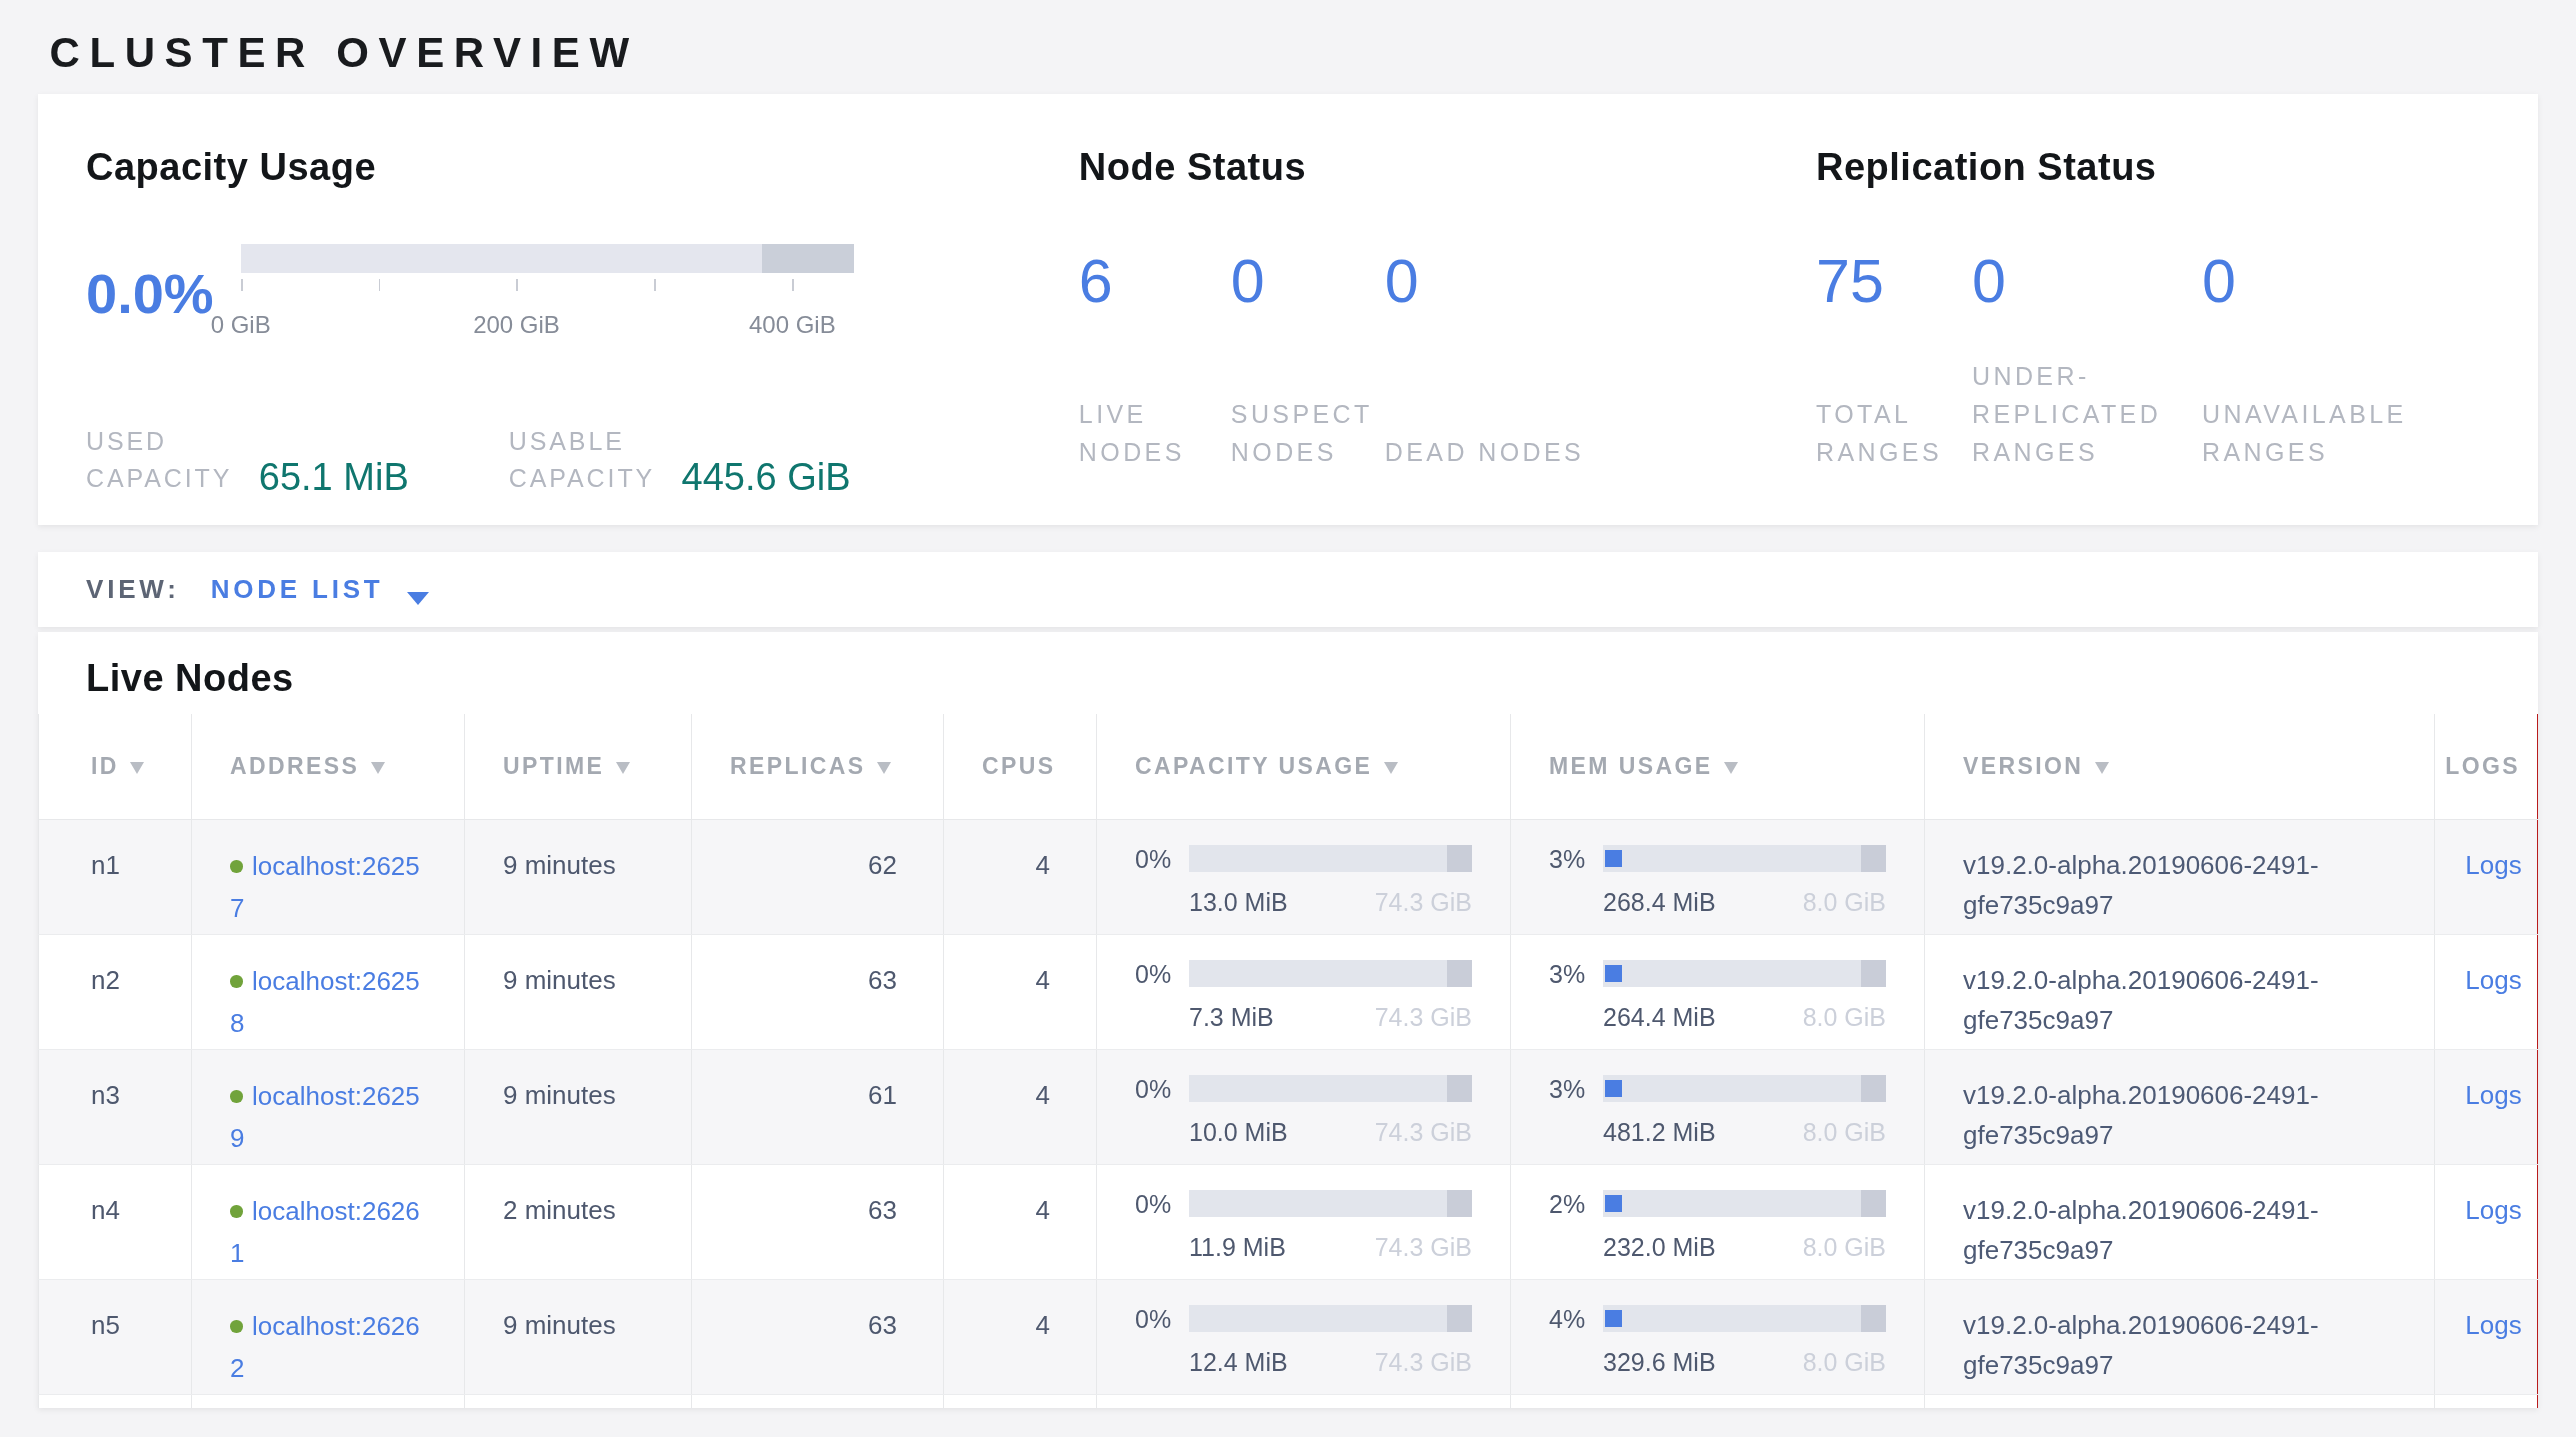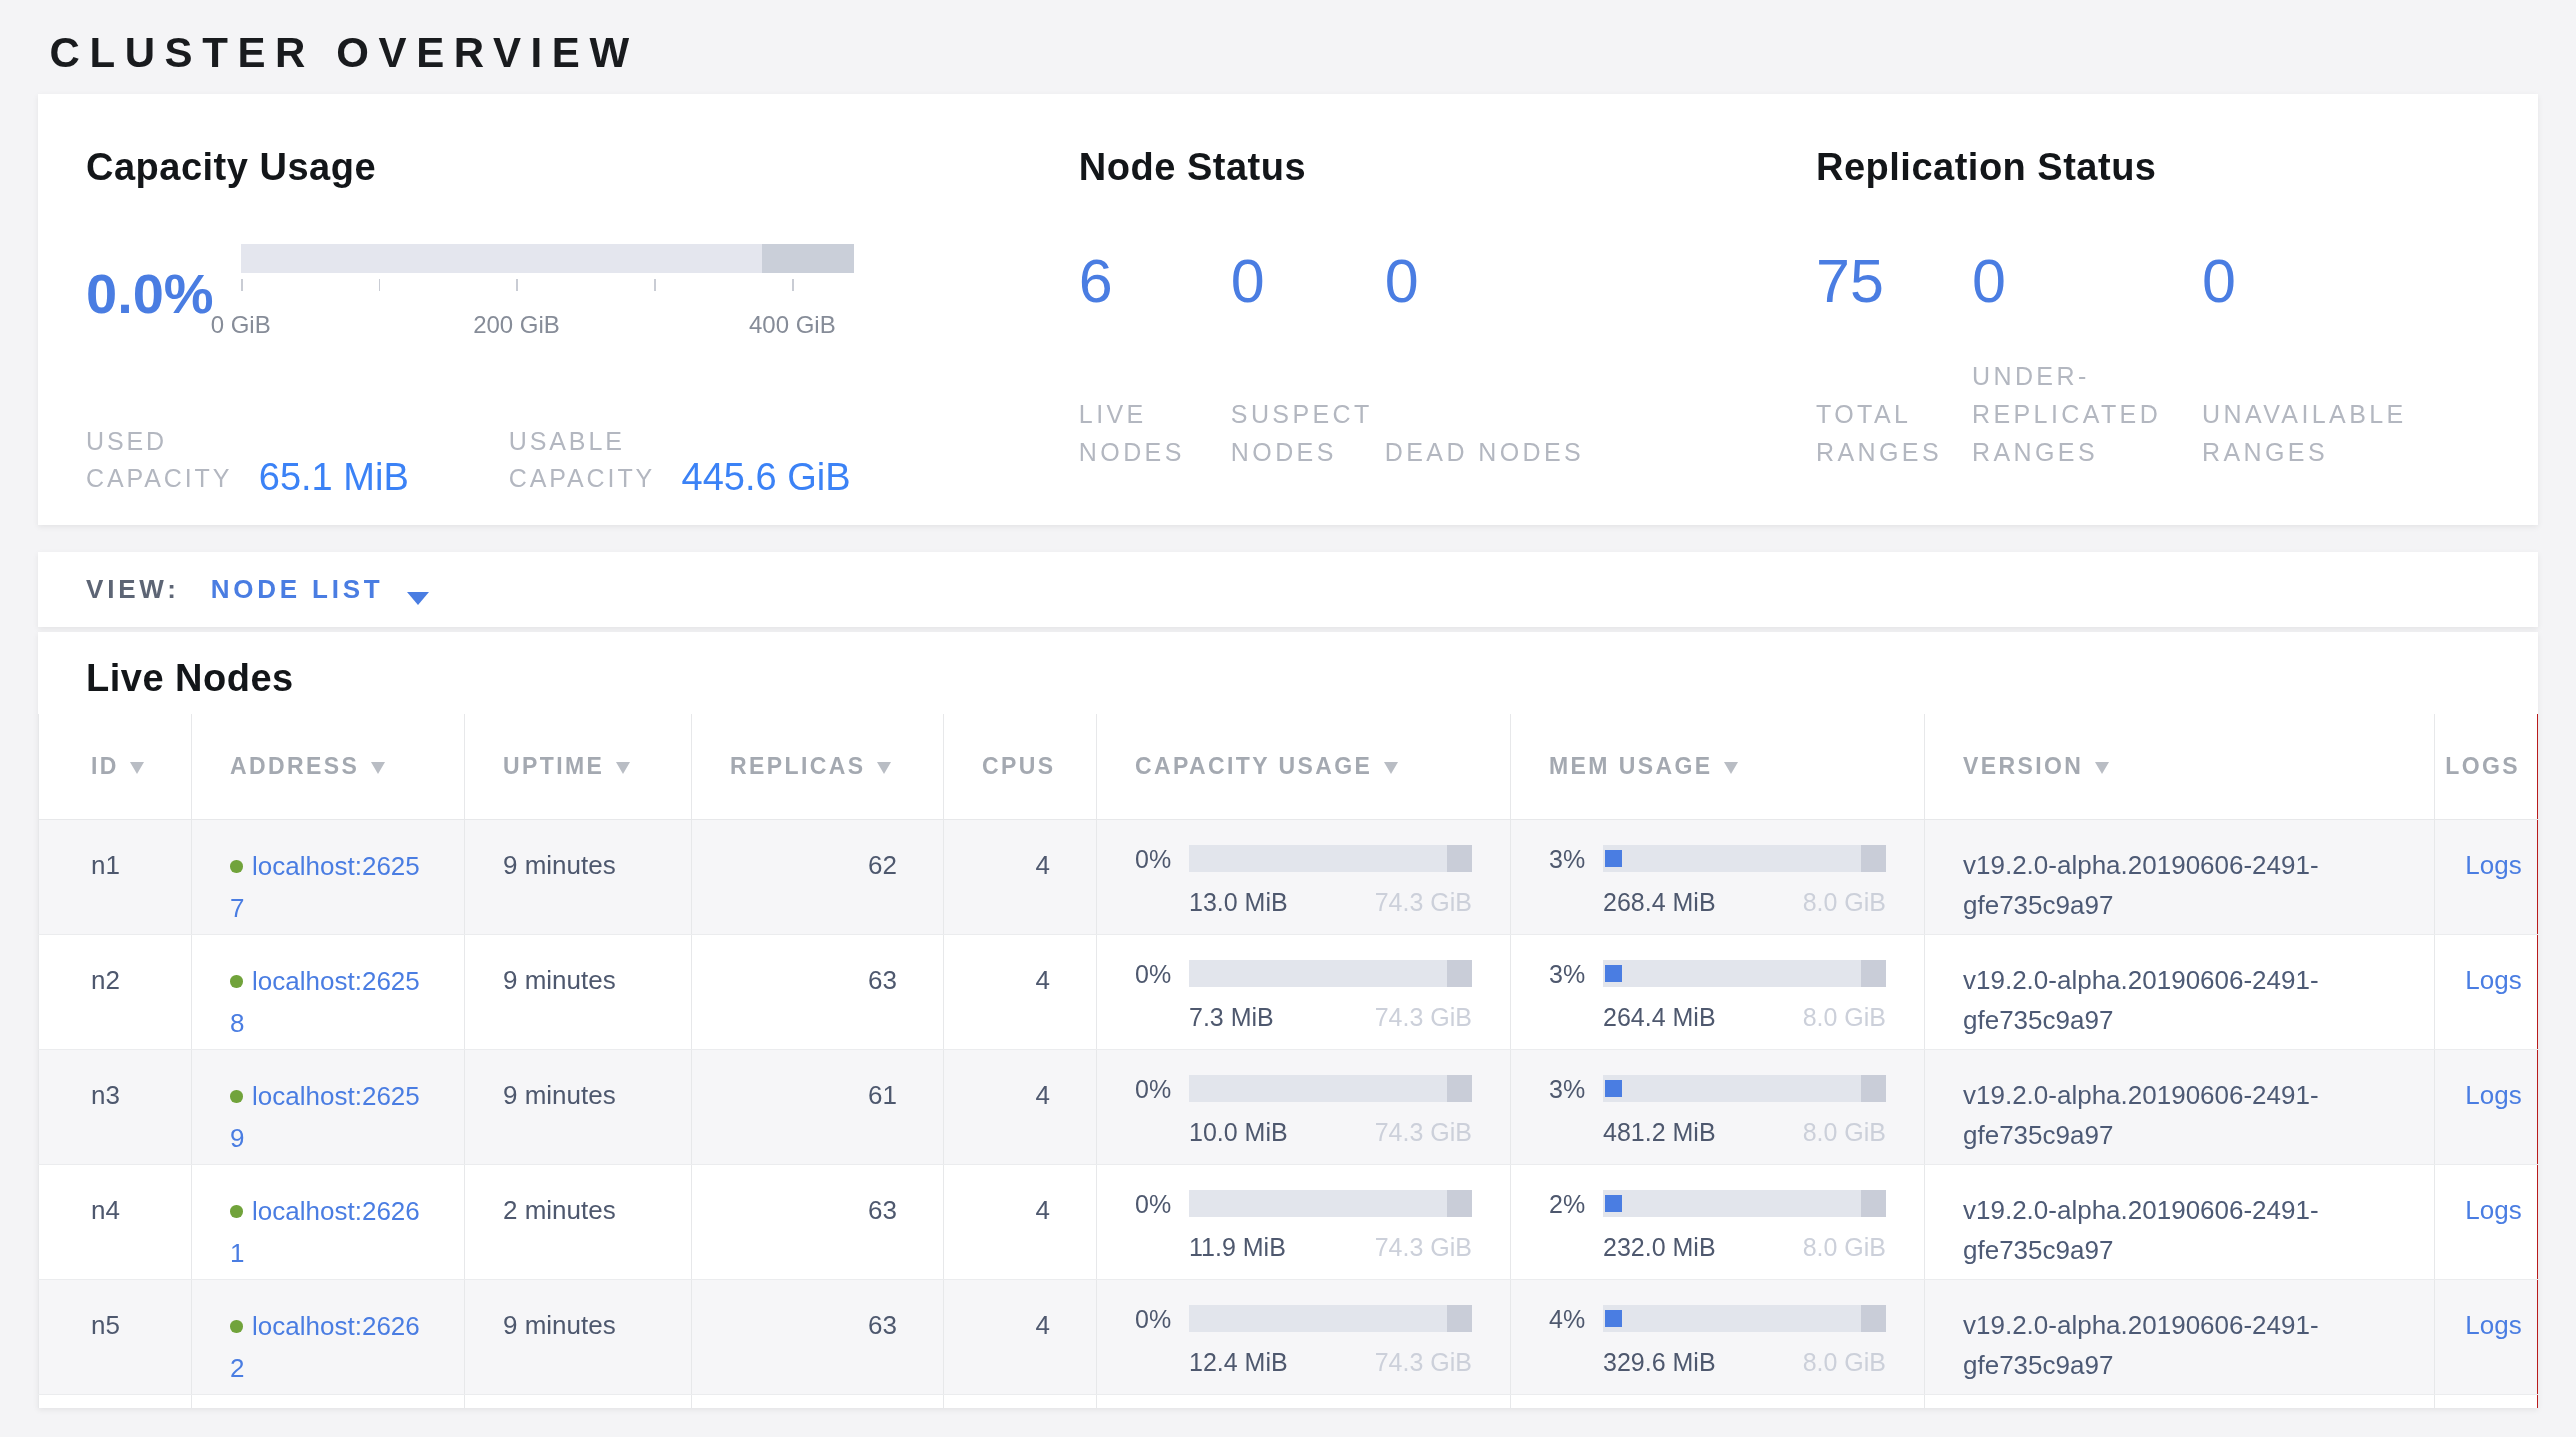--- a/index.html
+++ b/index.html
@@ -57,21 +57,21 @@
   }
 
   .cap-stats { display: flex; margin-top: 81px; }
   .stat-pair { display: flex; align-items: flex-end; }
   .stat-pair + .stat-pair { margin-left: 100px; }
   .cap-label {
     width: 167px; font-size: 25px; letter-spacing: 2.9px;
     color: #b3b7c0; line-height: 37px;
   }
   .cap-value {
-    font-size: 38px; color: #3b82f6; line-height: 40px; margin-left: 5.8px;
+    font-size: 38px; color: #0f766e; line-height: 40px; margin-left: 5.8px;
     white-space: nowrap;
   }
 
   .stat-nums { display: flex; margin-top: 61px; }
   .stat-num { font-size: 61px; color: #4a7de2; line-height: 61px; font-weight: 400; }
   .stat-labels { display: flex; align-items: flex-end; }
   .col-nodes .stat-labels { margin-top: 83px; }
   .col-repl  .stat-labels { margin-top: 45px; }
   .stat-label {
     font-size: 25px; letter-spacing: 3.4px; color: #b3b7c0; line-height: 38px;

